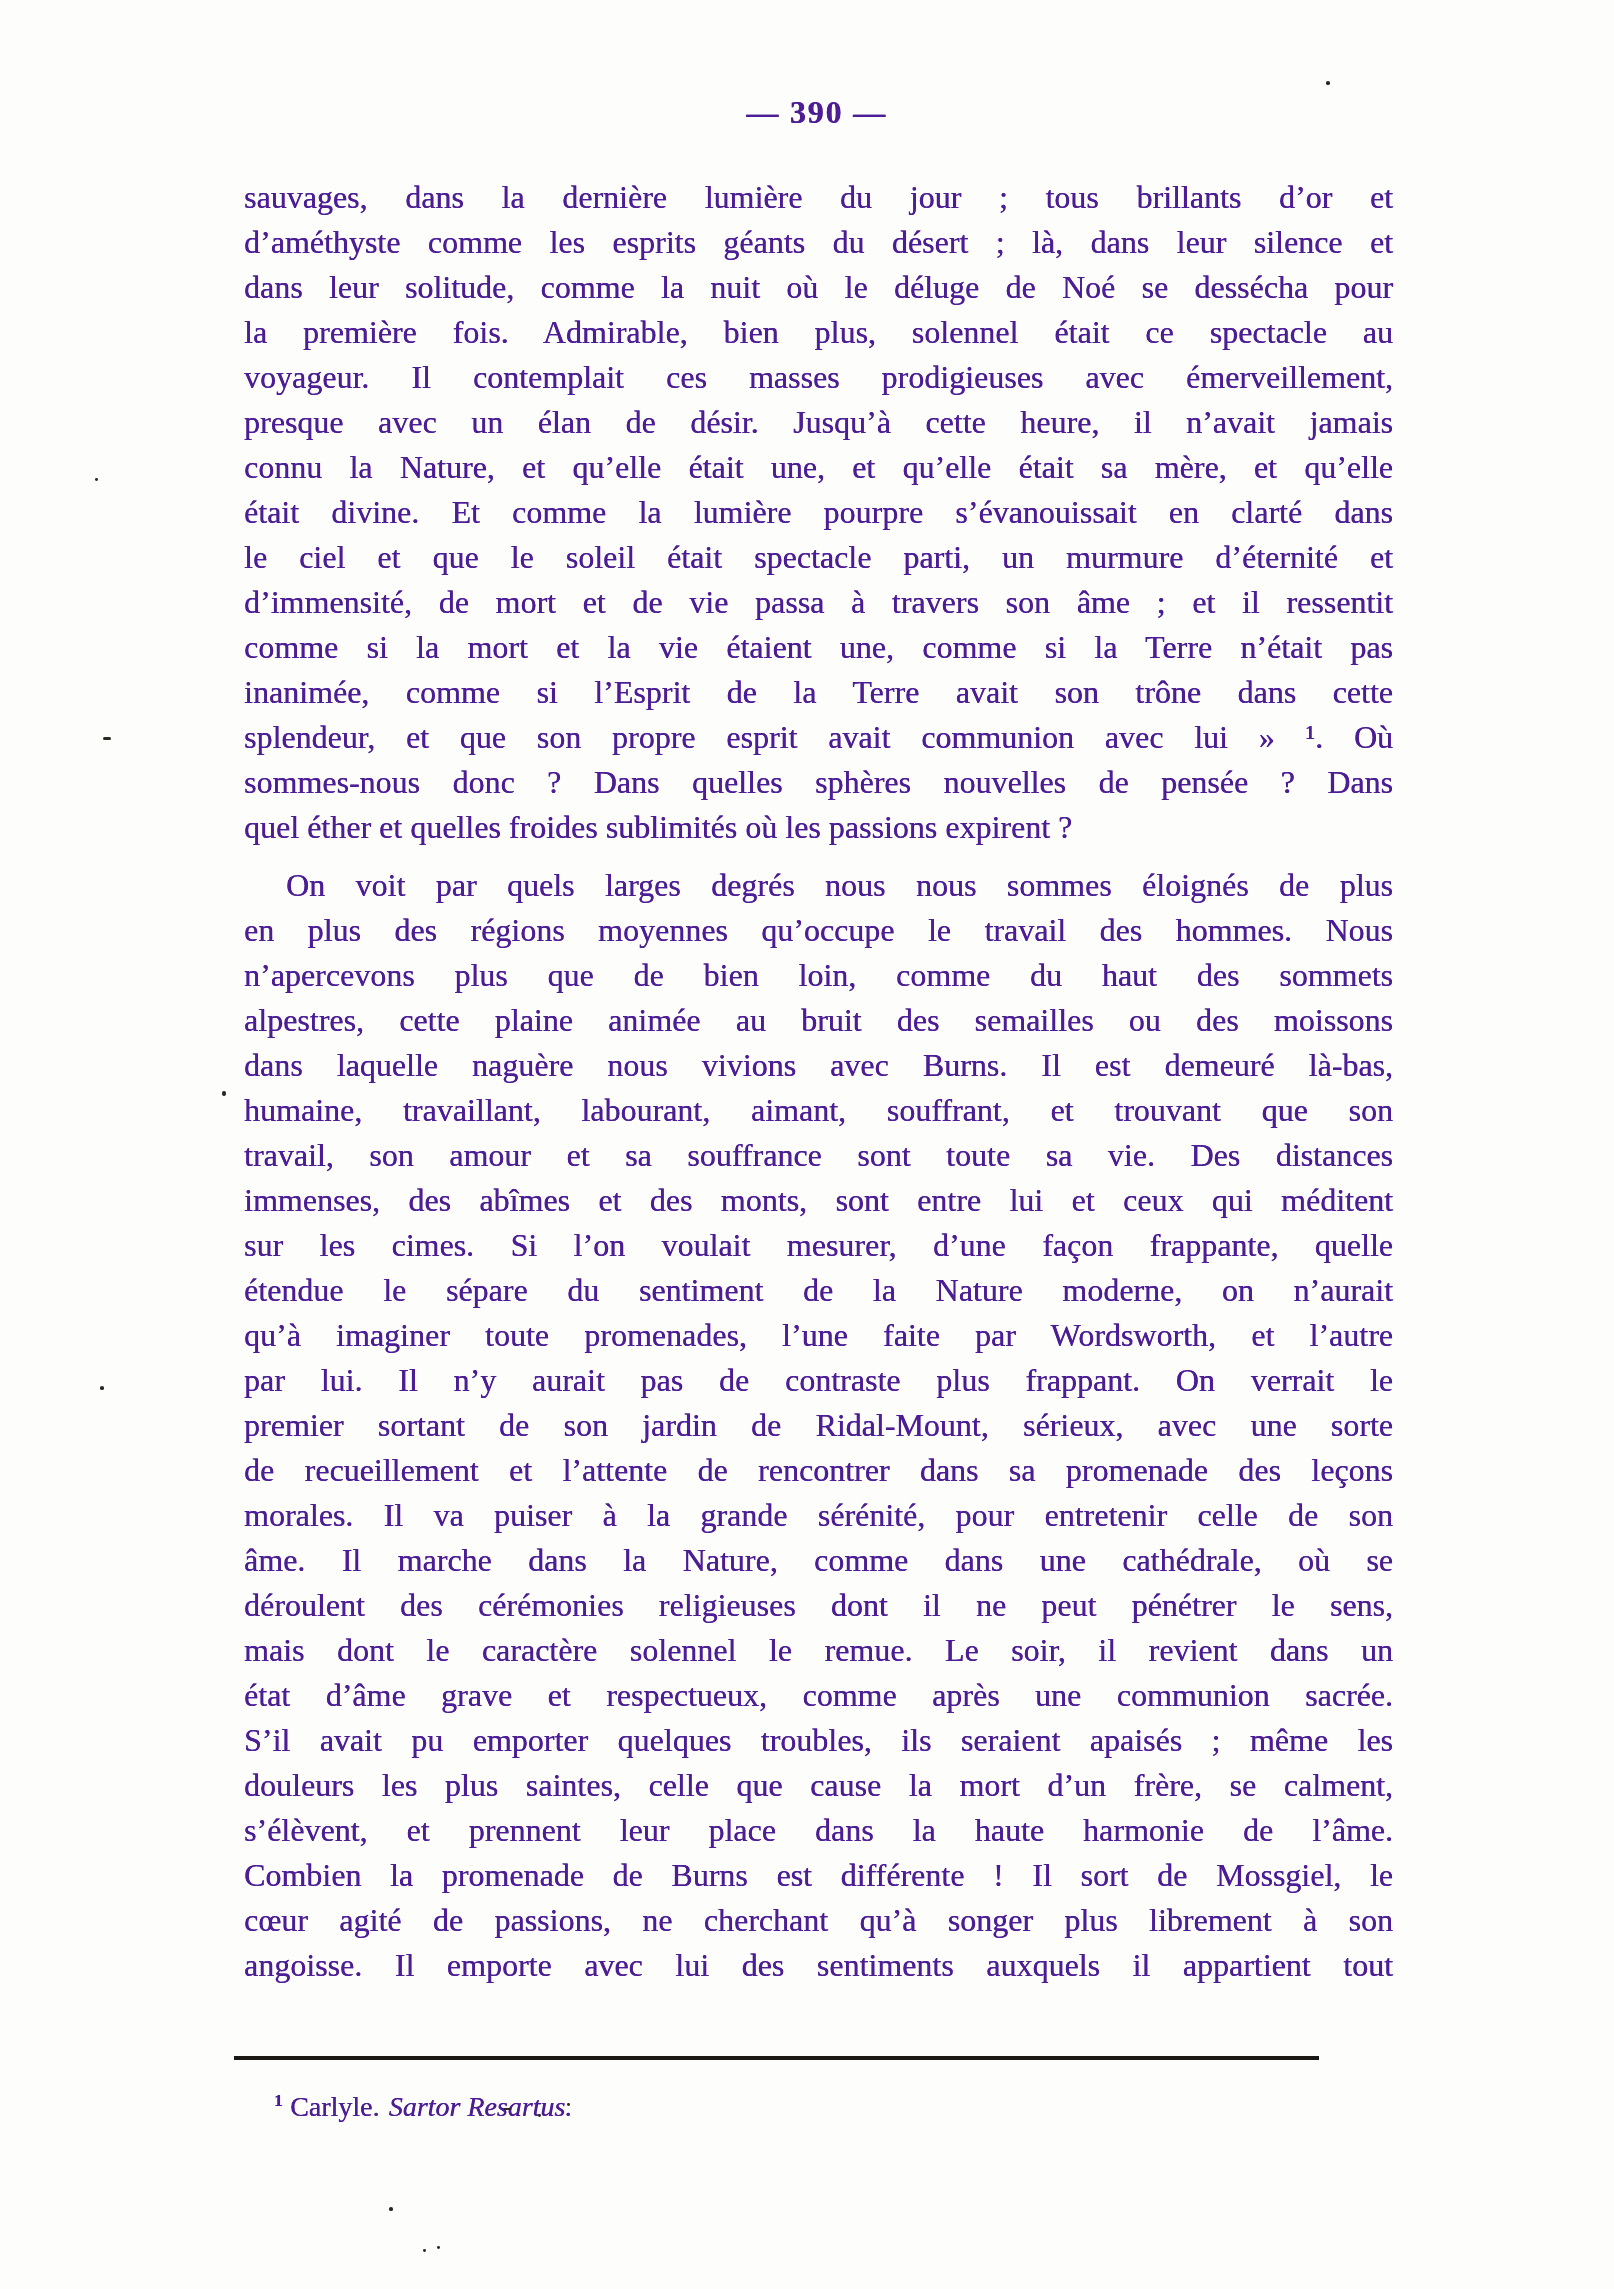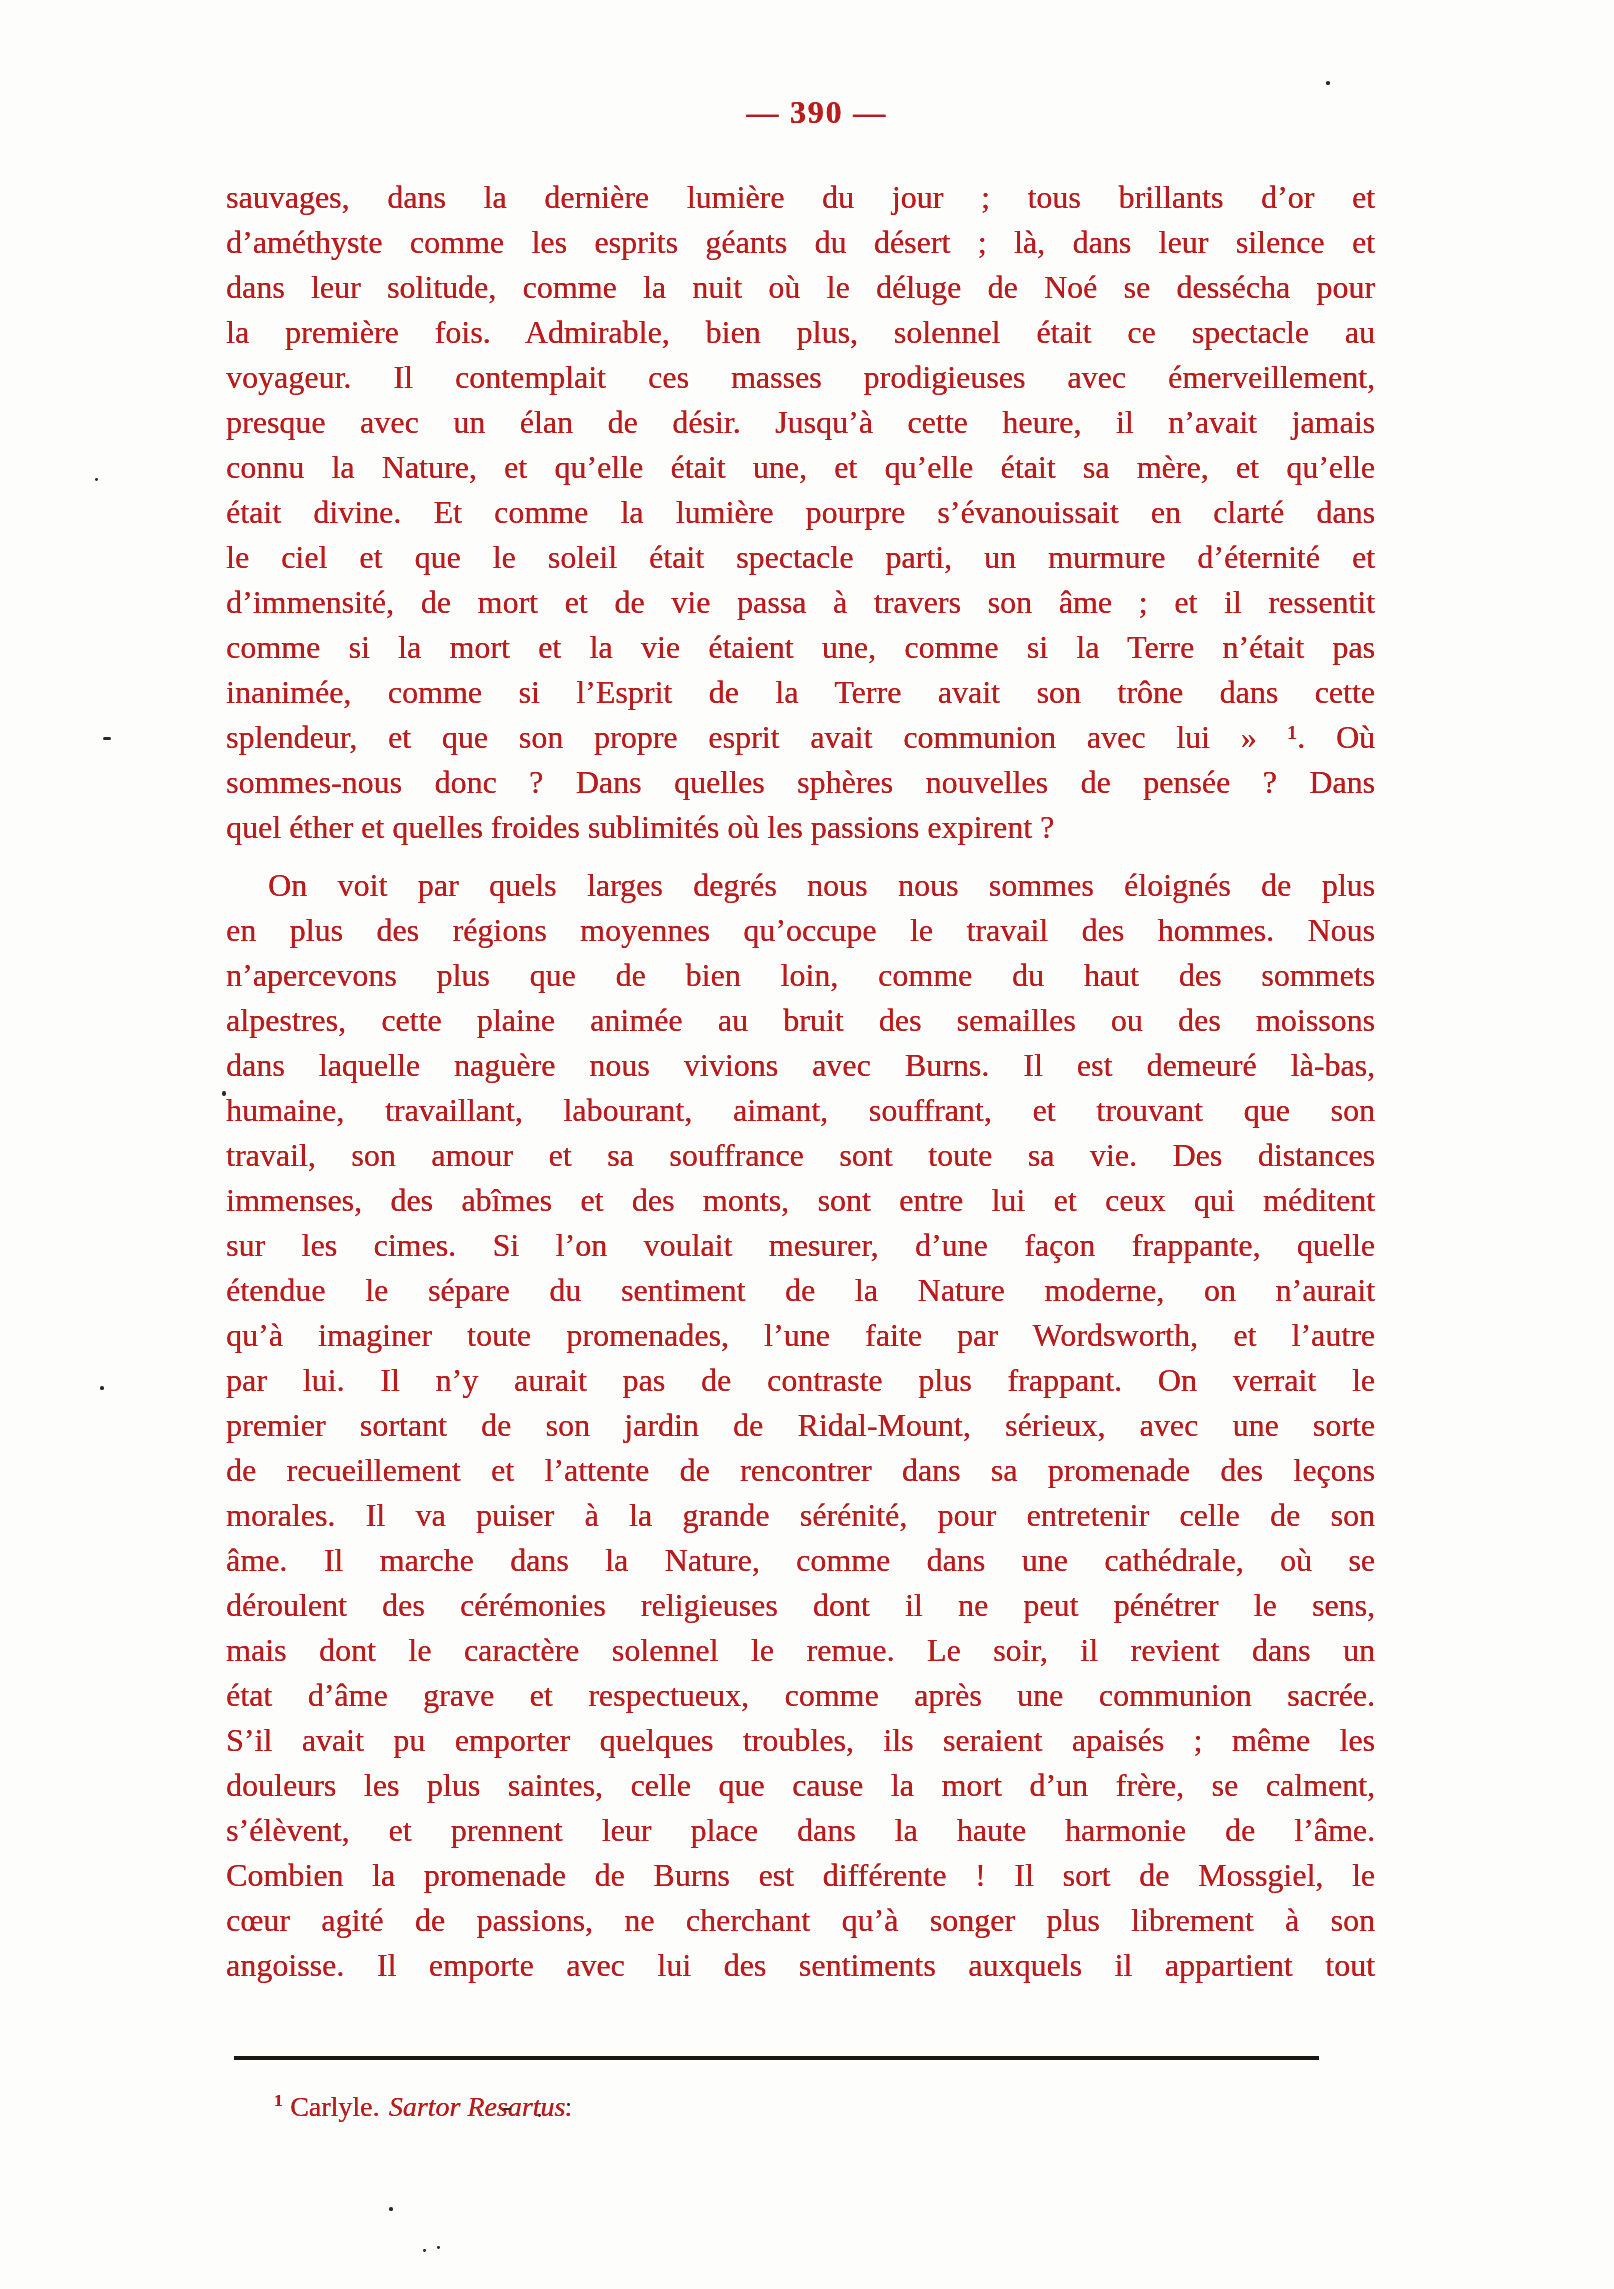--- a/index.html
+++ b/index.html
@@ -5,35 +5,35 @@
   html, body { margin:0; padding:0; }
   body {
     width:1614px; height:2290px;
     background:#ffffff;
     font-family:"Liberation Serif", serif;
   }
   .page {
     position:relative;
     width:1614px; height:2290px;
     background:#fdfdfb;
-    color:#b91c1c;
+    color:#4c1d95;
     overflow:hidden;
   }
   .page-number {
     position:absolute;
     top:94px; left:242px; width:1149px;
     text-align:center;
     font-size:32px;
     font-weight:bold;
     letter-spacing:1.8px;
     text-shadow:0.4px 0 0 currentColor;
   }
   .text-block {
     position:absolute;
-    top:175px; left:226px; width:1149px;
+    top:175px; left:244px; width:1149px;
     font-size:32px;
     line-height:45px;
   }
   .line {
     text-align:justify;
     text-align-last:justify;
     text-shadow:0.3px 0 0 currentColor;
     white-space:normal;
   }
   .line.no-justify { text-align-last:left; }

